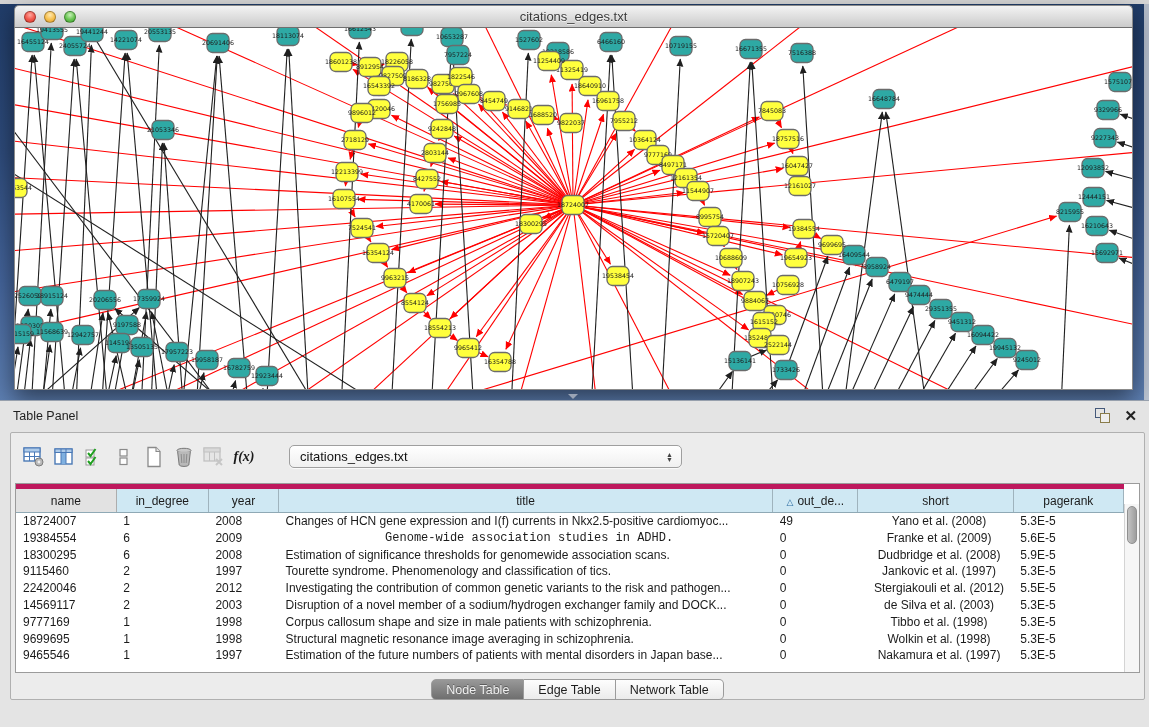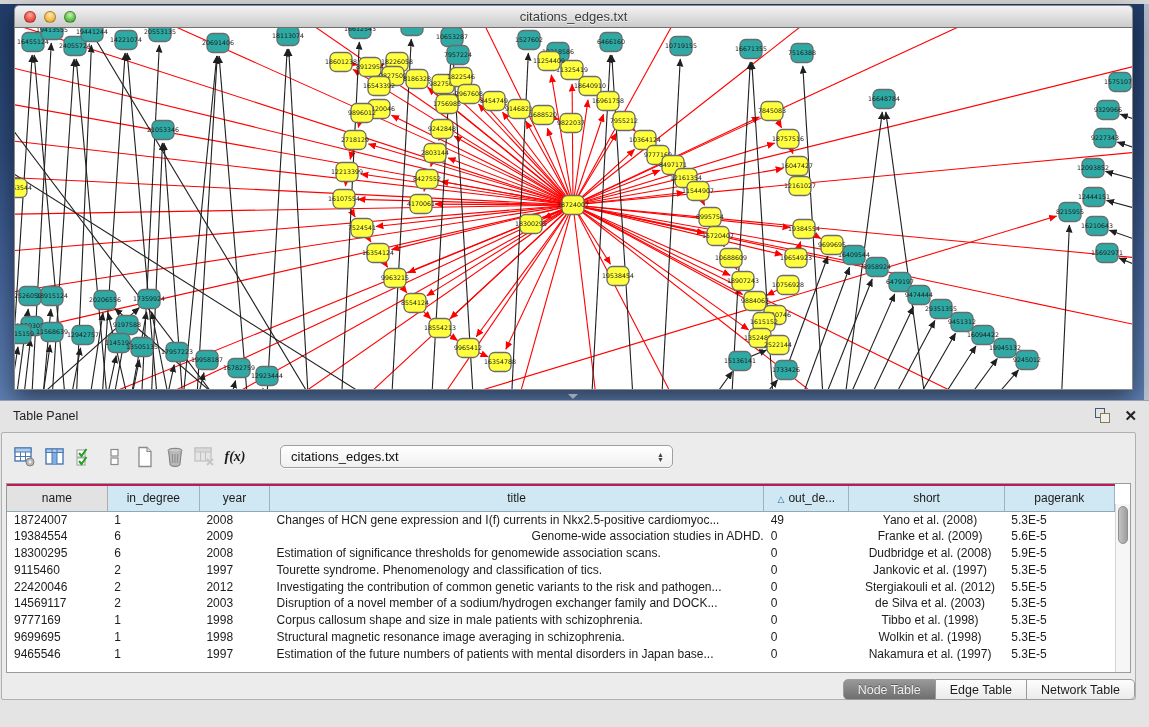--- a/index.html
+++ b/index.html
@@ -35,49 +35,49 @@
   .table-panel{position:absolute;left:0;top:400px;width:1149px;height:327px;background:#e4e4e4;
                border-top:1px solid #97a0ad;box-sizing:border-box;}
   .panel-titlebar{position:relative;height:30px;}
   .panel-title{position:absolute;left:13px;top:8px;font-size:12.5px;color:#1f1f1f;}
   .panel-controls{position:absolute;right:12px;top:7px;display:flex;align-items:center;gap:14px;}
   .float-icon{position:relative;width:15px;height:15px;}
   .float-icon .sq1{position:absolute;left:0;top:0;width:8px;height:8px;border:1.5px solid #45597a;}
   .float-icon .sq2{position:absolute;right:0;bottom:0;width:8px;height:8px;border:1.5px solid #8a7c4b;background:#eee;}
   .close-x{font-size:15px;font-weight:bold;color:#222;line-height:15px;cursor:default;}
 
-  .panel-body{position:absolute;left:1px;top:31px;width:1135px;height:268px;background:#ececec;
+  .panel-body{position:absolute;left:10px;top:31px;width:1135px;height:268px;background:#ececec;
               border:1px solid #b0b0b0;border-radius:2px;box-sizing:border-box;}
 
   .toolbar{position:absolute;left:8px;top:9px;height:30px;display:flex;align-items:center;}
   .tbtn{width:30px;height:28px;display:flex;align-items:center;justify-content:center;border-radius:4px;}
   .tbtn.disabled{opacity:.45;}
   .fx{font-family:"Liberation Serif",serif;font-style:italic;font-weight:bold;font-size:14px;color:#1a1a1a;}
   .dropdown{position:absolute;left:278px;top:12px;width:393px;height:23px;box-sizing:border-box;
             background:linear-gradient(#ffffff,#f0f0f0);border:1px solid #9f9f9f;border-radius:5px;
             box-shadow:0 1px 1px rgba(255,255,255,.8), inset 0 1px 0 #fff;
             display:flex;align-items:center;justify-content:space-between;padding:0 8px 0 10px;}
   .dropdown .dval{font-size:13px;color:#111;}
   .dropdown .darrows{display:flex;flex-direction:column;line-height:5px;font-size:7px;color:#444;}
 
   .table-wrap{position:absolute;left:4px;top:50px;width:1125px;height:190px;background:#fff;
               border:1px solid #9b9b9b;box-sizing:border-box;overflow:hidden;}
   table.ntable{border-collapse:collapse;table-layout:fixed;width:1108px;font-size:12px;color:#1b1b1b;}
   table.ntable th{height:26px;box-sizing:border-box;background:#cfe8f3;border-right:1px solid #9fb3bd;
-                  border-top:2px solid #be185d;border-bottom:1px solid #8fa9b5;
+                  border-top:5px solid #be185d;border-bottom:1px solid #8fa9b5;
                   font-weight:normal;font-size:12px;text-align:center;overflow:hidden;white-space:nowrap;}
   table.ntable th.gray{background:#e2e2e2;border-right:1px solid #adadad;}
   table.ntable th .sort{color:#2d6da3;font-size:9px;margin-right:4px;}
   table.ntable td{height:16.8px;line-height:16.8px;padding:0 0 0 7px;white-space:nowrap;overflow:hidden;
                   text-overflow:clip;box-sizing:border-box;}
   .vscroll{position:absolute;right:0;top:20px;width:15px;height:168px;background:#f6f6f6;border-left:1px solid #d4d4d4;box-sizing:border-box;}
   .vthumb{position:absolute;left:1.5px;top:2px;width:10px;height:38px;border-radius:6px;
           background:linear-gradient(90deg,#c3c3c3,#9d9d9d);border:1px solid #8f8f8f;box-sizing:border-box;}
 
-  .tabs{position:absolute;left:0;top:246px;width:100%;display:flex;justify-content:flex-end;}
+  .tabs{position:absolute;left:0;top:246px;width:100%;display:flex;justify-content:center;}
   .seg{height:21px;line-height:20px;padding:0 14px;font-size:12.5px;color:#1d1d1d;box-sizing:border-box;
        background:linear-gradient(#fdfdfd,#ebebeb);border:1px solid #9b9b9b;border-left:none;}
   .seg.first{border-left:1px solid #9b9b9b;border-radius:5px 0 0 5px;}
   .seg.last{border-radius:0 5px 5px 0;}
   .seg.sel{background:linear-gradient(#989898,#6f6f6f);color:#efefef;text-shadow:0 -1px 0 rgba(0,0,0,.35);}
 
   .statusbar{position:absolute;left:0;bottom:0;width:1149px;height:27px;
              background:linear-gradient(#efefef,#dcdcdc);border-top:1px solid #bdbdbd;box-sizing:border-box;}
   .memory{position:absolute;right:12px;top:5px;display:flex;align-items:center;gap:7px;}
   .memory .mlabel{font-size:11.5px;color:#2a2a2a;}
@@ -884,21 +884,21 @@
                 <td style="text-align: left;">2008</td>
                 <td style="text-align: left;">Changes of HCN gene expression and I(f) currents in Nkx2.5-positive cardiomyoc...</td>
                 <td style="text-align: left;">49</td>
                 <td style="text-align: center;">Yano et al. (2008)</td>
                 <td style="text-align: left;">5.3E-5</td>
               </tr>
               <tr>
                 <td style="text-align: left;">19384554</td>
                 <td style="text-align: left;">6</td>
                 <td style="text-align: left;">2009</td>
-                <td style="text-align: right;">Genome-wide association studies in ADHD.</td>
+                <td style="text-align: center; font-family: Liberation Mono, monospace;">Genome-wide association studies in ADHD.</td>
                 <td style="text-align: left;">0</td>
                 <td style="text-align: center;">Franke et al. (2009)</td>
                 <td style="text-align: left;">5.6E-5</td>
               </tr>
               <tr>
                 <td style="text-align: left;">18300295</td>
                 <td style="text-align: left;">6</td>
                 <td style="text-align: left;">2008</td>
                 <td style="text-align: left;">Estimation of significance thresholds for genomewide association scans.</td>
                 <td style="text-align: left;">0</td>

